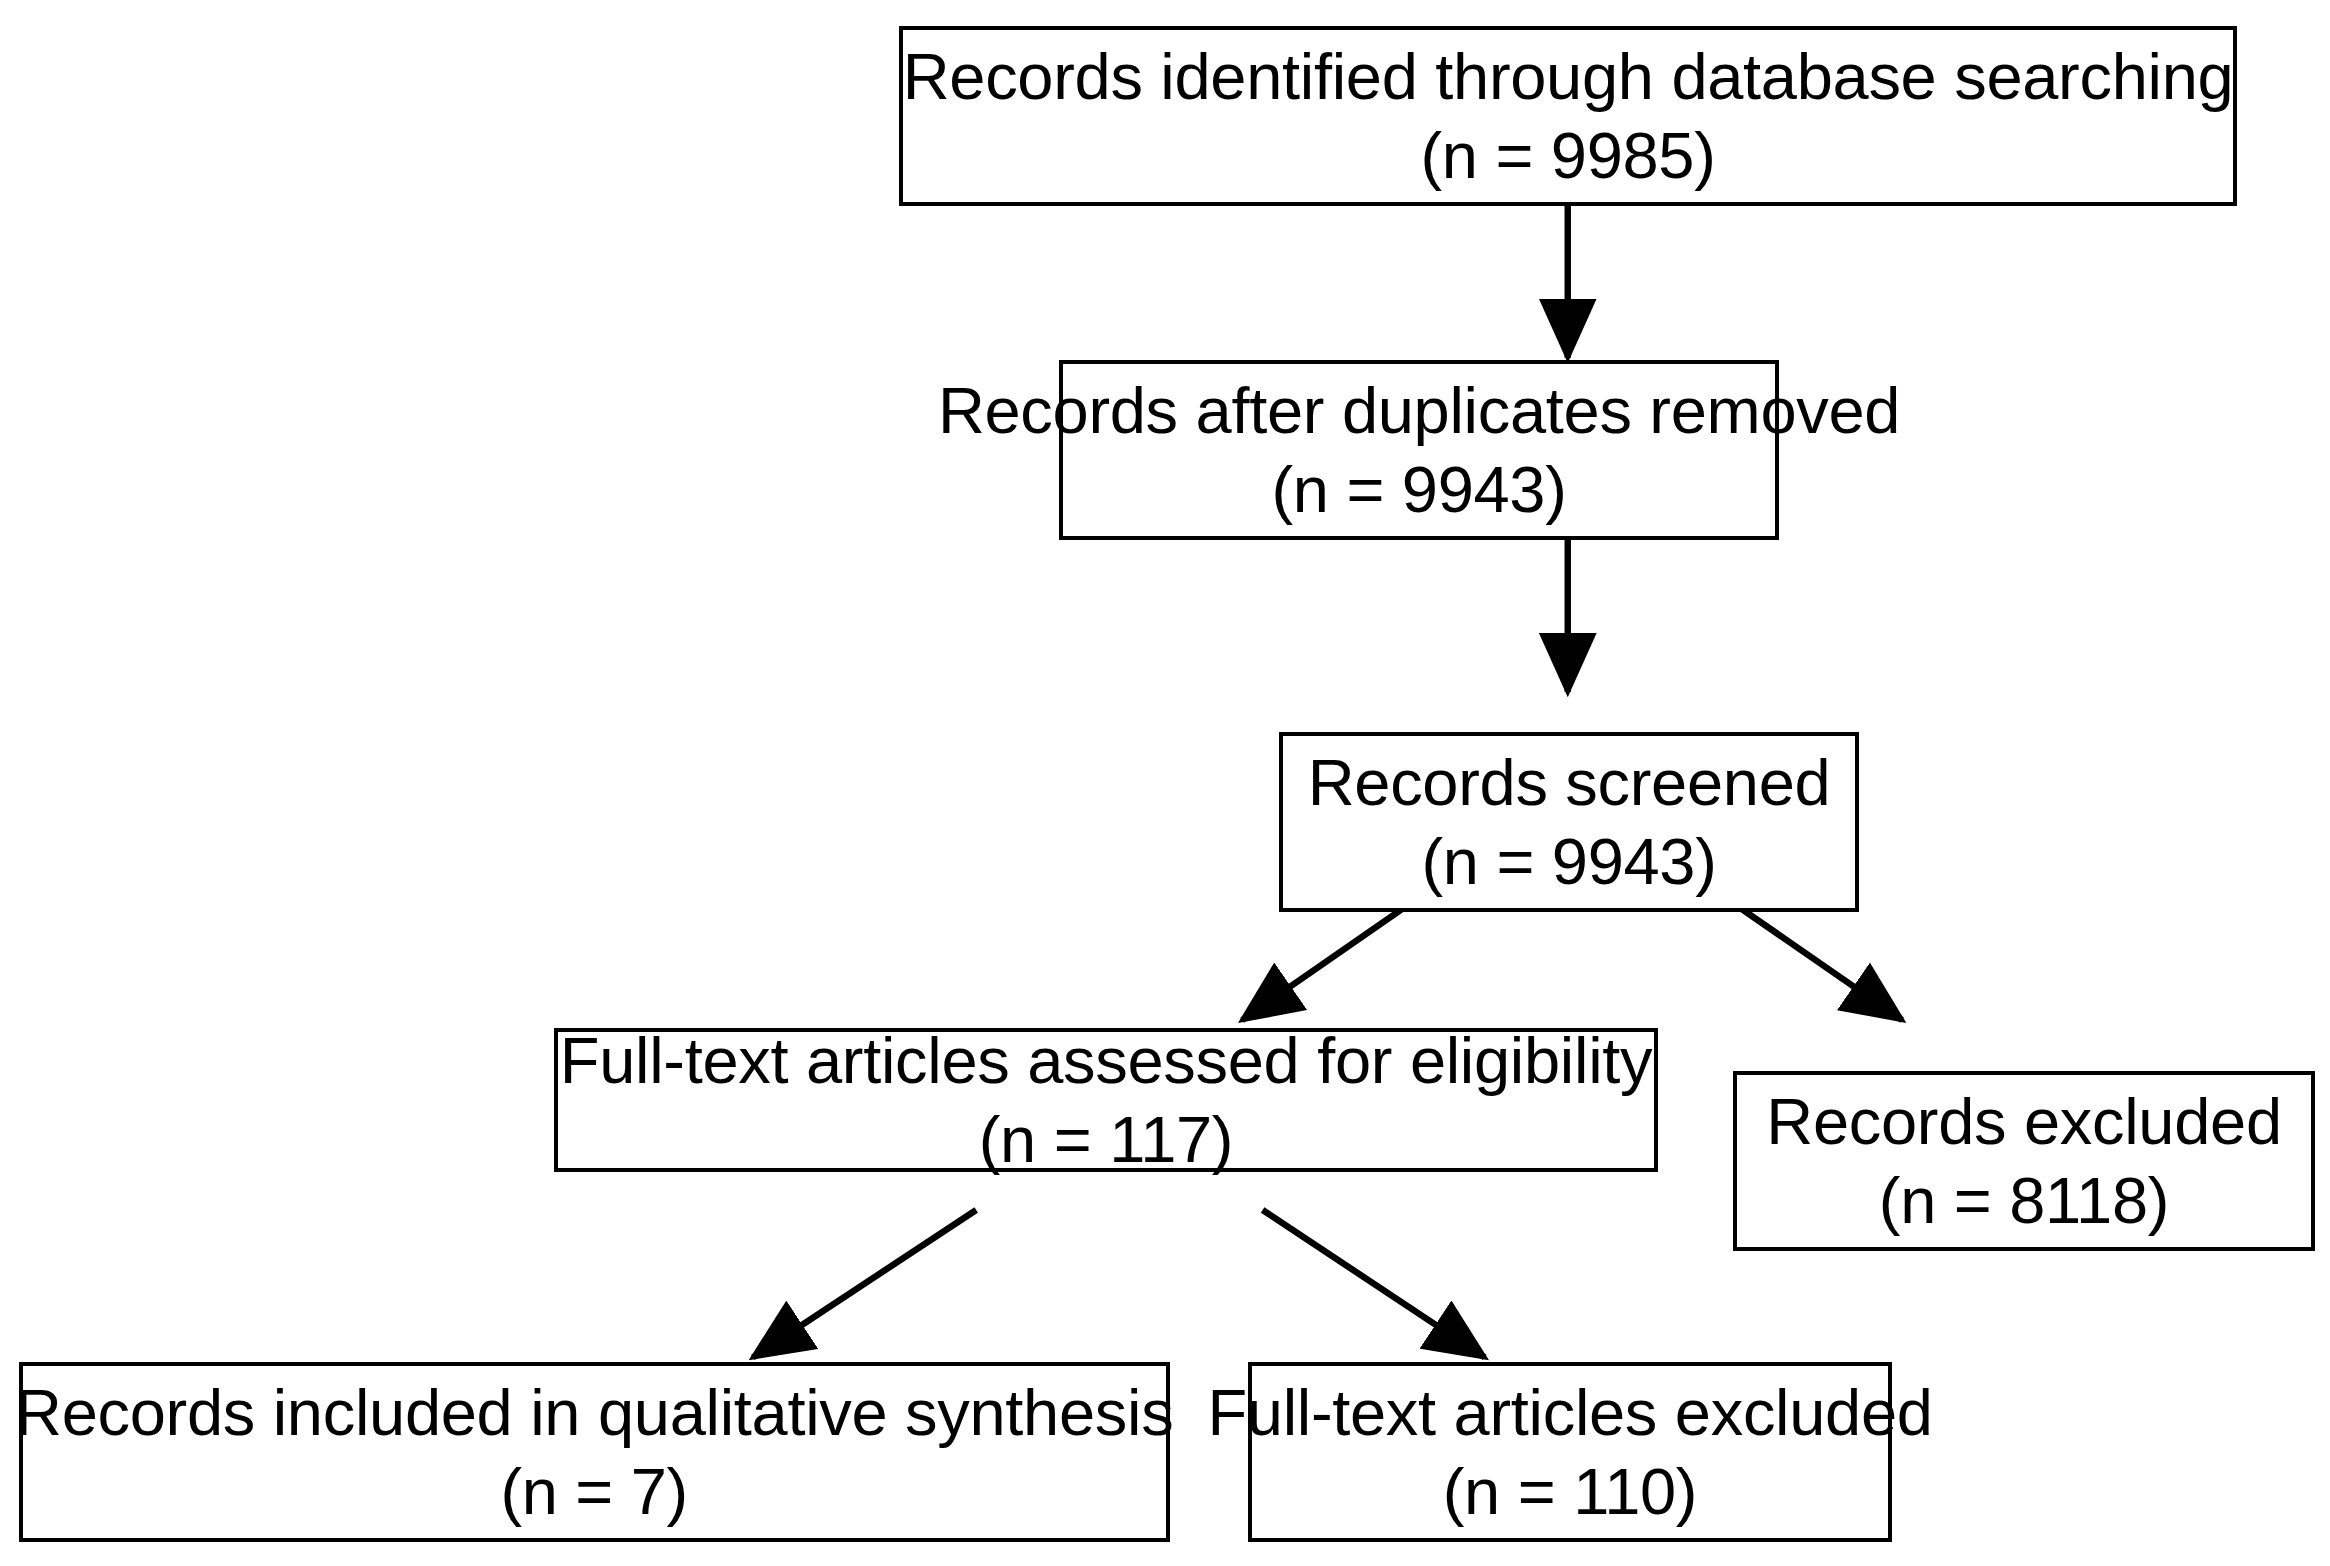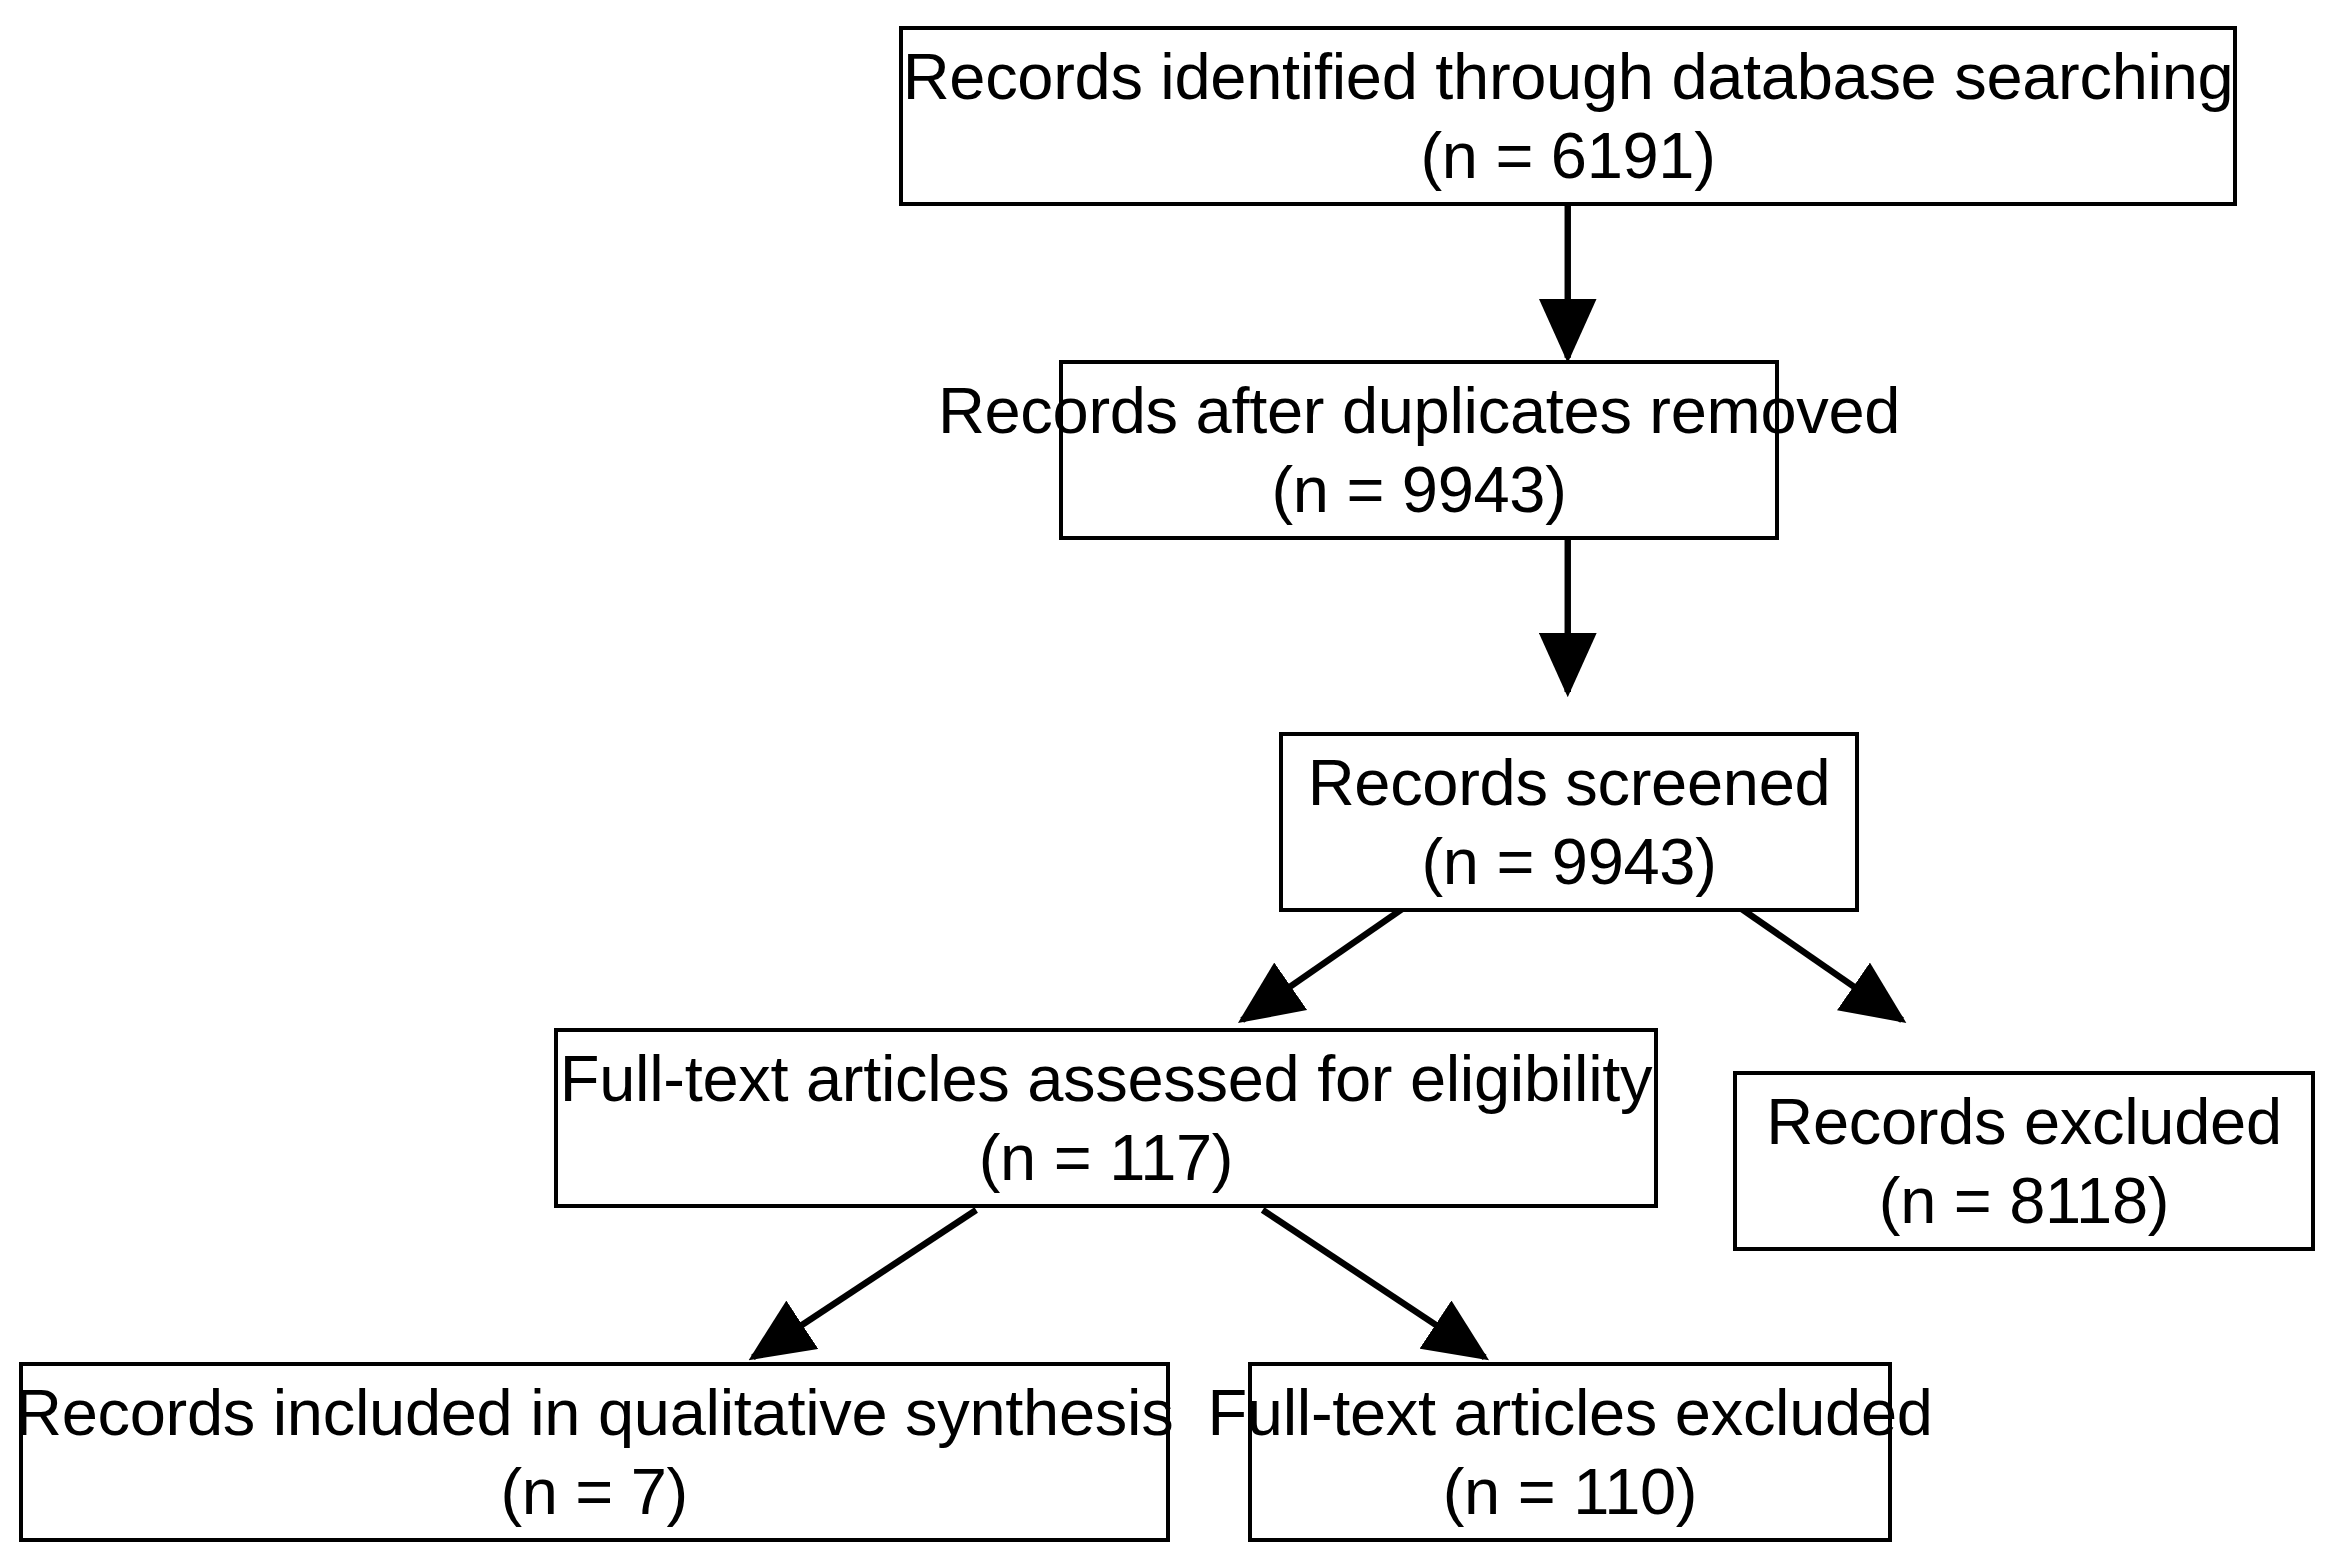--- a/index.html
+++ b/index.html
@@ -65,34 +65,34 @@
 
     <line x1="2900" y1="1500" x2="3254" y2="1745" stroke="#000000" stroke-width="11" marker-end="url(#arrowhead)"></line>
 
     <line x1="1670" y1="2070" x2="1288" y2="2322" stroke="#000000" stroke-width="11" marker-end="url(#arrowhead)"></line>
 
     <line x1="2160" y1="2070" x2="2540" y2="2322" stroke="#000000" stroke-width="11" marker-end="url(#arrowhead)"></line>
   </svg>
 
   <div class="node" style="left:899px; top:26px; width:1338px; height:180px;">
     <span class="line1">Records identified through database searching</span>
-    <span class="line2">(n = 6191)</span>
+    <span class="line2">(n = 9985)</span>
   </div>
 
   <div class="node" style="left:1059px; top:360px; width:720px; height:180px;">
     <span class="line1">Records after duplicates removed</span>
     <span class="line2">(n = 9943)</span>
   </div>
 
   <div class="node" style="left:1279px; top:732px; width:580px; height:180px;">
     <span class="line1">Records screened</span>
     <span class="line2">(n = 9943)</span>
   </div>
 
-  <div class="node" style="left:554px; top:1028px; width:1104px; height:180px;">
+  <div class="node" style="left:554px; top:1028px; width:1104px; height:144px;">
     <span class="line1">Full-text articles assessed for eligibility</span>
     <span class="line2">(n = 117)</span>
   </div>
 
   <div class="node" style="left:1733px; top:1028px; width:582px; height:180px;margin-top:43px;">
     <span class="line1">Records excluded</span>
     <span class="line2">(n = 8118)</span>
   </div>
 
   <div class="node" style="left:18.7px; top:1362px; width:1151px; height:180px;">

